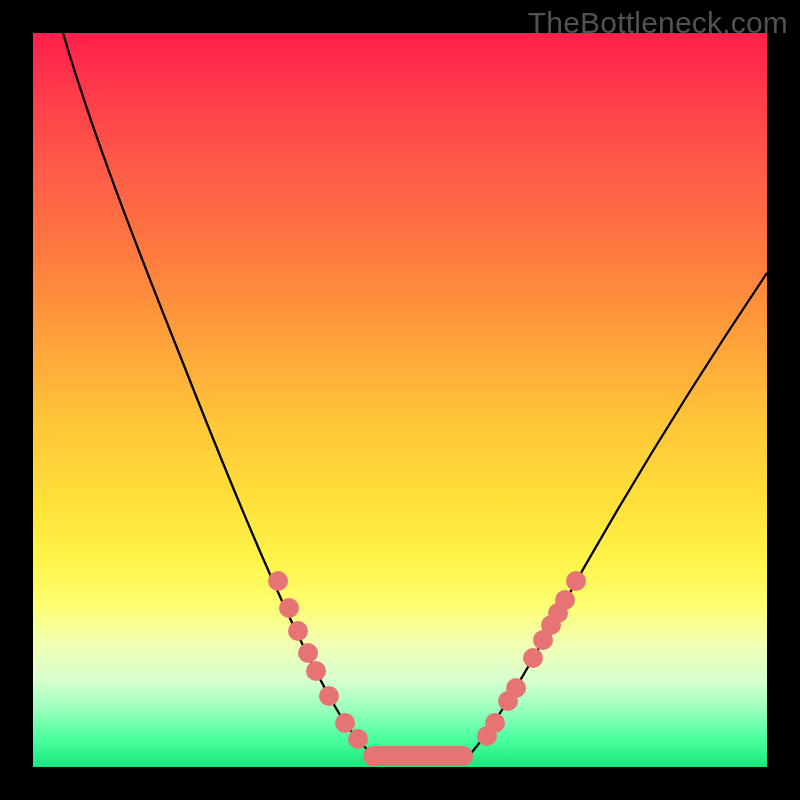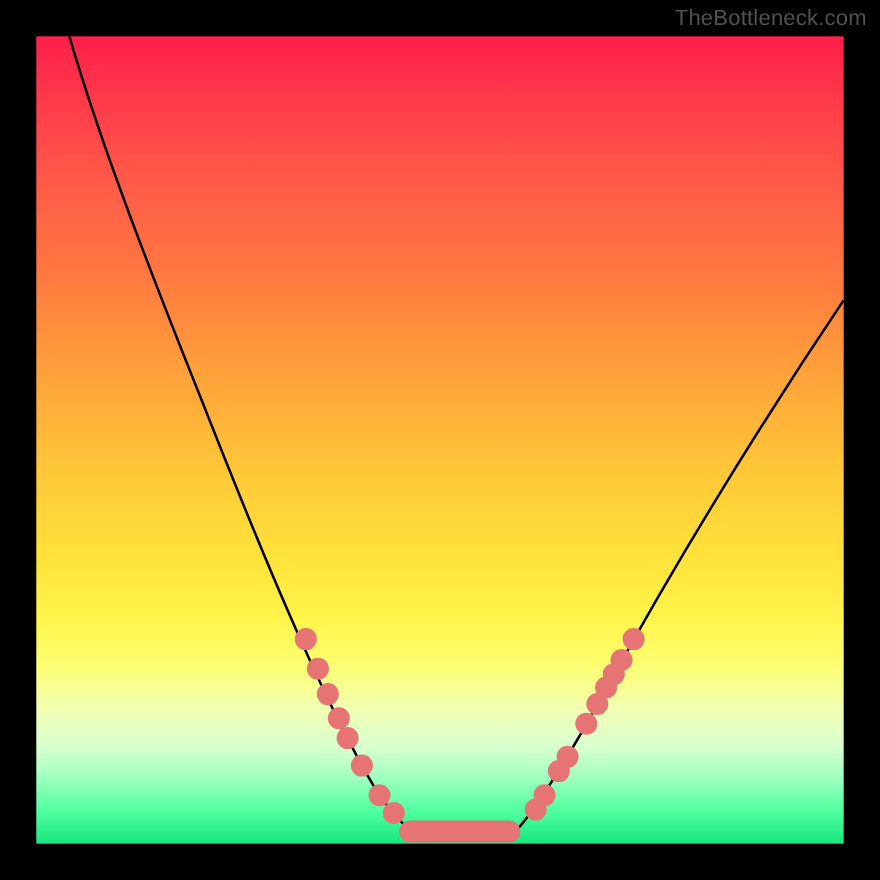--- a/index.html
+++ b/index.html
@@ -43,21 +43,21 @@
       #4effa0 96%,
       #18e77e 100%
     );
     overflow: hidden;
   }
   .watermark {
     position: absolute;
     top: 6px;
     right: 12px;
     color: #525252;
-    font-size: 20px;
+    font-size: 30px;
     letter-spacing: 0.2px;
     font-weight: 500;
   }
   svg.curve {
     position: absolute;
     left: 0;
     top: 0;
     width: 734px;
     height: 734px;
     overflow: visible;

